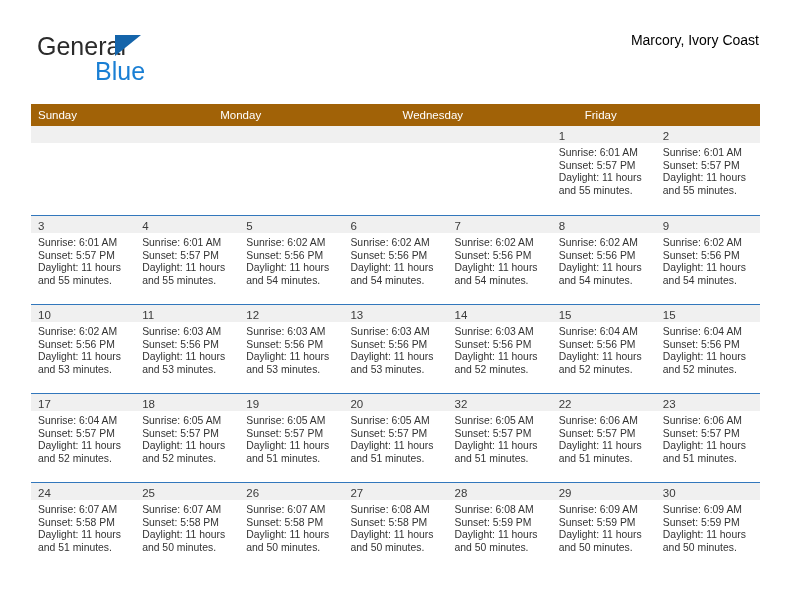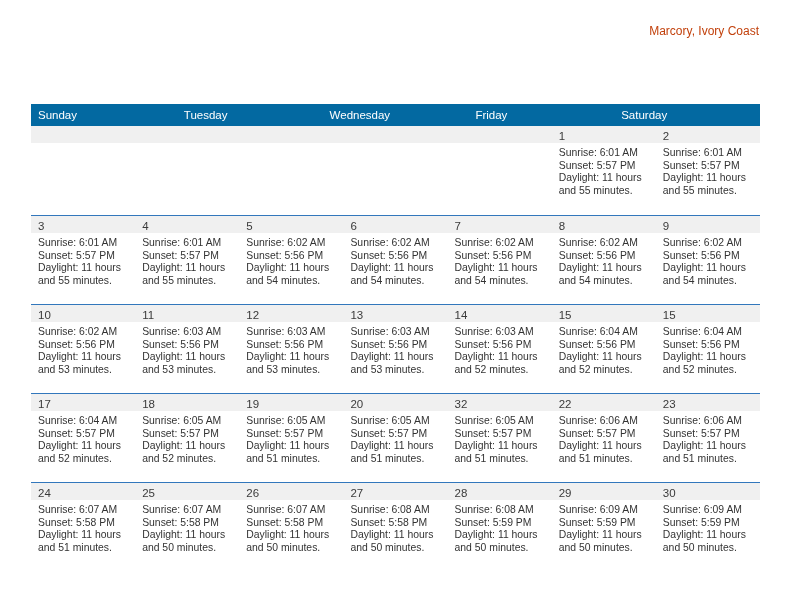--- a/index.html
+++ b/index.html
@@ -71,36 +71,37 @@
     text-align: right;
   }
   .cal-title {
     font-size: 28px;
     color: #1c1c1c;
     line-height: 34px;
     font-weight: 400;
     white-space: nowrap;
   }
   .cal-sub {
-    font-size: 12px;
-    color: #c2410c;
+    margin-top: 9px;
+    font-size: 14px;
+    color: #000000;
     line-height: 18px;
     white-space: nowrap;
   }
 
   
   .calendar {
     position: absolute;
     left: 31px;
     top: 104px;
     width: 729px;
   }
   .dow-row {
     display: flex;
-    background: #0369a1;
+    background: #a16207;
     height: 22px;
   }
   .dow {
     flex: 1 1 0;
     min-width: 0;
     color: #ffffff;
     font-size: 11.5px;
     line-height: 22px;
     padding-left: 7px;
     box-sizing: border-box;
@@ -143,32 +144,36 @@
     white-space: nowrap;
   }
   .cell.empty .daynum-band { background: #f0f0f0; }
 </style>
 </head>
 <body>
 
 <div class="page">
 
   <div class="top">
+    <div class="logo">
+      <span class="logo-general">General</span>
+      <span class="logo-tri"></span>
+      <span class="logo-blue">Blue</span>
+    </div>
     <div class="title-wrap">
       <div class="cal-sub">Marcory, Ivory Coast</div>
     </div>
   </div>
 
   <div class="calendar">
     <div class="dow-row" id="dow-row">
         <div class="dow">Sunday</div>
-        <div class="dow">Tuesday</div>
+        <div class="dow">Monday</div>
         <div class="dow">Wednesday</div>
         <div class="dow">Friday</div>
-        <div class="dow">Saturday</div>
       </div>
     <div id="weeks">
         <div class="week">
           <div class="cell empty">
             <div class="daynum-band"><span class="daynum"></span></div>
             <div class="lines"></div>
           </div>
           <div class="cell empty">
             <div class="daynum-band"><span class="daynum"></span></div>
             <div class="lines"></div>

